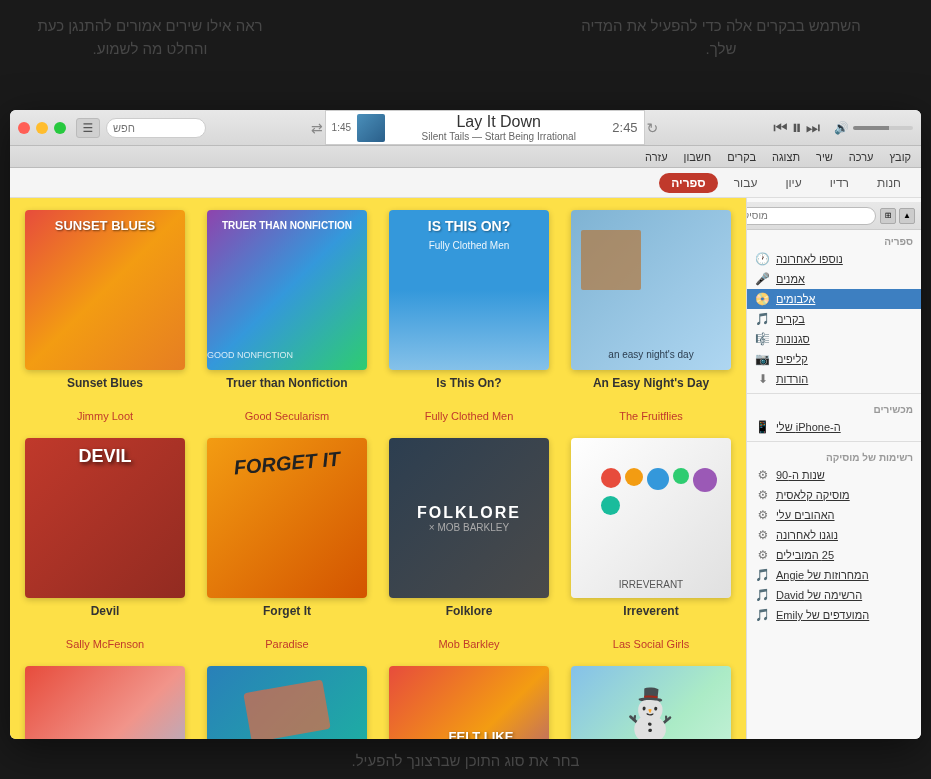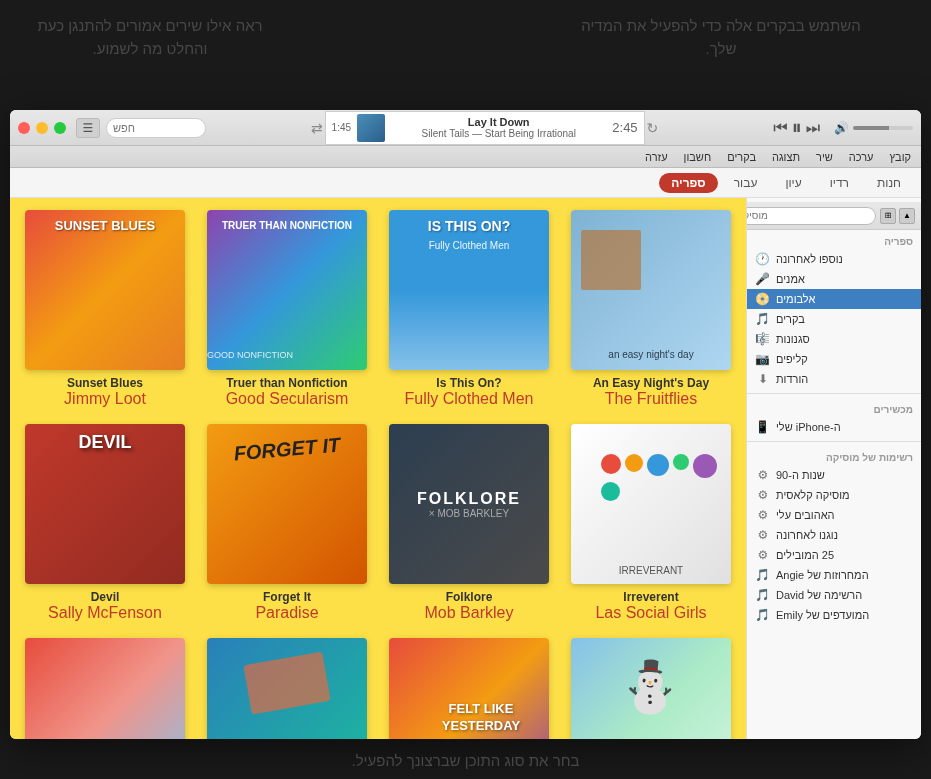--- a/index.html
+++ b/index.html
@@ -82,21 +82,21 @@
     .album-thumb {
       width: 28px; height: 28px;
       background: linear-gradient(135deg, #4a8fba, #2a5f8a);
       border-radius: 2px;
       flex-shrink: 0;
     }
     .track-info {
       flex: 1;
       text-align: center;
     }
-    .track-title { font-size: 11px; font-weight: bold; color: #333; }
+    .track-title { font-size: 16px; font-weight: normal; color: #333; }
     .track-subtitle { font-size: 10px; color: #666; }
     .time-left { font-size: 10px; color: #666; }
     .time-right { font-size: 13px; color: #666; }
 
     .shuffle-btn, .repeat-btn {
       font-size: 14px; color: #888; cursor: pointer; padding: 0 2px;
     }
 
     .transport-controls {
       display: flex;
@@ -205,21 +205,21 @@
       border-radius: 4px;
       margin-bottom: 6px;
       object-fit: cover;
       box-shadow: 0 2px 6px rgba(0,0,0,0.2);
     }
     .album-name {
       font-size: 12px; font-weight: bold;
       color: #333; text-align: center;
     }
     .album-artist {
-      font-size: 16px; color: #c0392b; text-align: center;
+      font-size: 11px; color: #c0392b; text-align: center; margin-top: 20px;
     }
 
     
     .cover-sunset { background: linear-gradient(135deg, #e74c3c, #f39c12, #e67e22); }
     .cover-truer { background: linear-gradient(135deg, #8e44ad, #3498db, #2ecc71); position: relative; overflow: hidden; }
     .cover-isthis { background: linear-gradient(180deg, #3498db 50%, #85c1e9 100%); position: relative; overflow: hidden; }
     .cover-easy { background: linear-gradient(135deg, #7fb3d3, #aed6f1); position: relative; overflow: hidden; }
     .cover-devil { background: linear-gradient(135deg, #c0392b, #922b21); position: relative; overflow: hidden; }
     .cover-forget { background: linear-gradient(135deg, #f39c12, #d35400); position: relative; overflow: hidden; }
     .cover-folklore { background: linear-gradient(135deg, #2c3e50, #4a4a4a); }
@@ -284,21 +284,21 @@
       gap: 5px;
       direction: rtl;
     }
     .sidebar-item.active {
       background: #3d7fc1;
       color: #fff;
     }
     .sidebar-item.active .sidebar-item-label { color: #fff; }
     .sidebar-item.active .sidebar-item-icon { color: #fff; }
     .sidebar-item-label {
-      font-size: 11px; color: #333; text-align: right;
+      font-size: 11px; color: #333; text-align: right; text-decoration: underline;
     }
     .sidebar-item-icon {
       font-size: 12px; color: #777; width: 16px; text-align: center; flex-shrink: 0;
     }
     .sidebar-divider {
       height: 1px; background: #ddd; margin: 4px 0;
     }
     .cover-relative { position: relative; }
 
     

